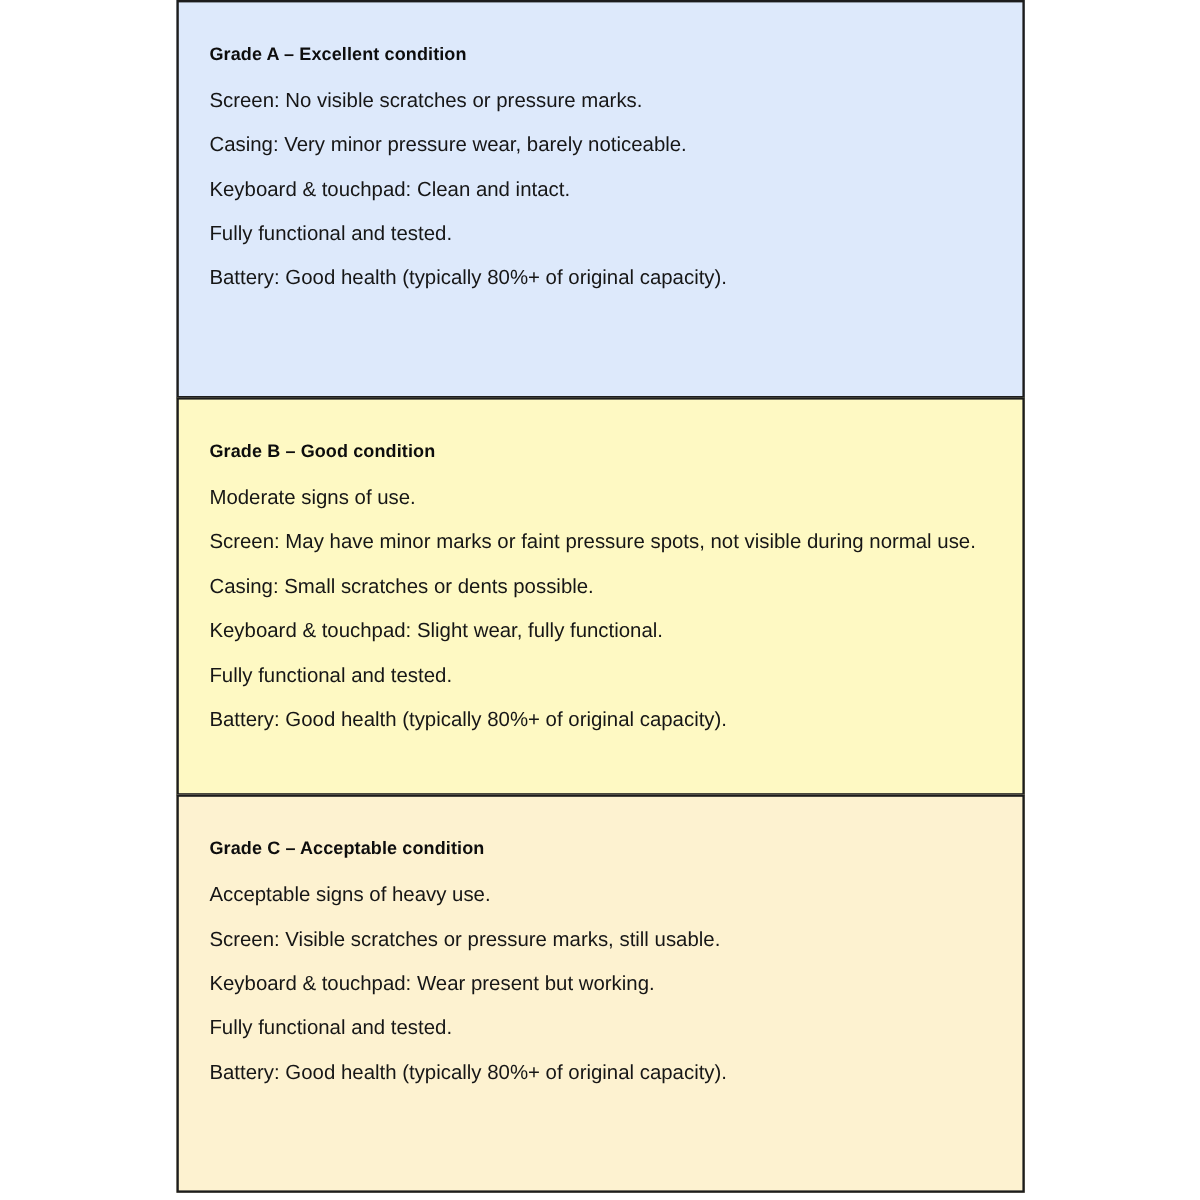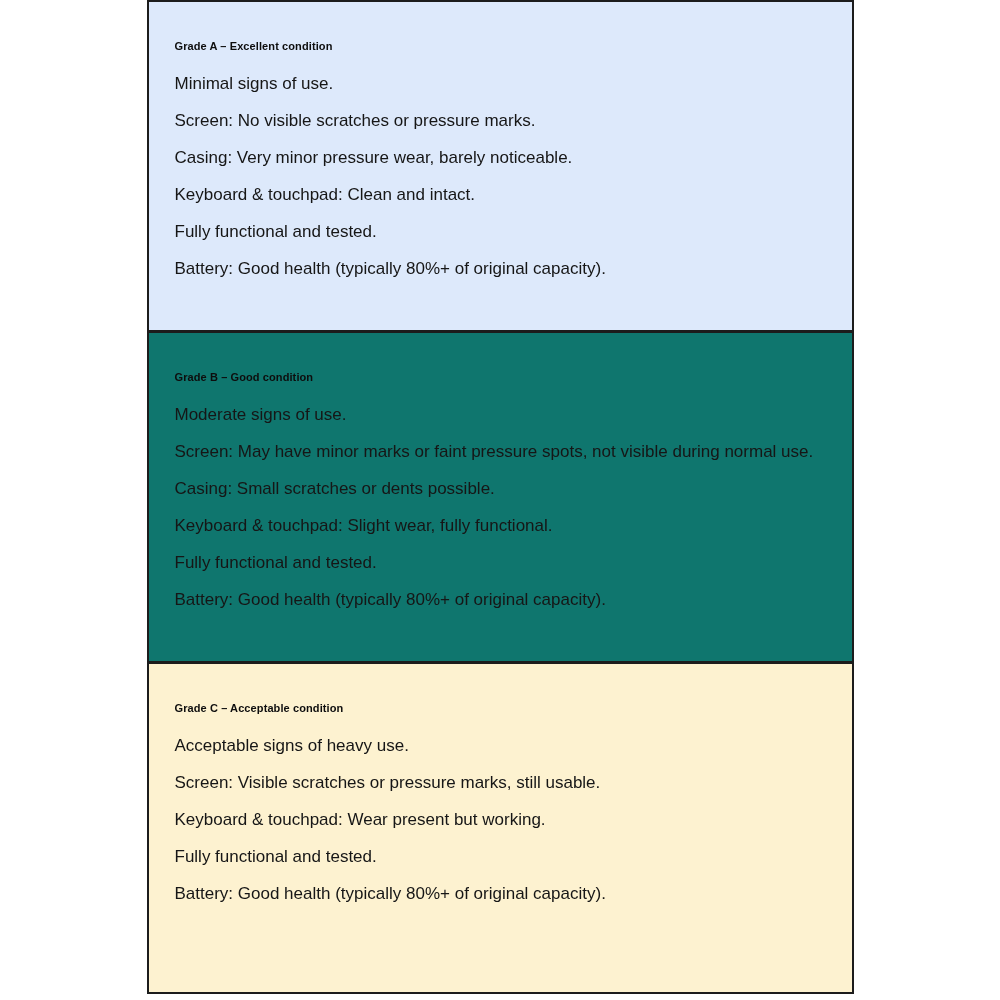--- a/index.html
+++ b/index.html
@@ -19,21 +19,21 @@
     width: 707px;
     height: 332px;
     border: 2px solid #1c1c1c;
     padding: 34px 26px 20px 26px;
     overflow: hidden;
   }
   .grade-panel + .grade-panel {
     margin-top: -1px;
   }
   .grade-title {
-    font-size: 11px;
+    font-size: 15px;
     font-weight: bold;
     color: #0d0d0d;
     margin: 0 0 3px 0;
     line-height: 20px;
     letter-spacing: 0.1px;
   }
   .grade-line {
     font-size: 17px;
     font-weight: normal;
     color: #161616;
@@ -41,29 +41,28 @@
     line-height: 19px;
   }
 </style>
 </head>
 <body>
 
 <div class="panels-wrap">
 
   <section class="grade-panel" style="background-color: rgb(221, 233, 251);">
     <h2 class="grade-title">Grade A – Excellent condition</h2>
-    <p class="grade-line">Minimal signs of use.</p>
     <p class="grade-line">Screen: No visible scratches or pressure marks.</p>
     <p class="grade-line">Casing: Very minor pressure wear, barely noticeable.</p>
     <p class="grade-line">Keyboard &amp; touchpad: Clean and intact.</p>
     <p class="grade-line">Fully functional and tested.</p>
     <p class="grade-line">Battery: Good health (typically 80%+ of original capacity).</p>
   </section>
 
-  <section class="grade-panel" style="background-color: #0f766e;">
+  <section class="grade-panel" style="background-color: #fef9c3;">
     <h2 class="grade-title">Grade B – Good condition</h2>
     <p class="grade-line">Moderate signs of use.</p>
     <p class="grade-line">Screen: May have minor marks or faint pressure spots, not visible during normal use.</p>
     <p class="grade-line">Casing: Small scratches or dents possible.</p>
     <p class="grade-line">Keyboard &amp; touchpad: Slight wear, fully functional.</p>
     <p class="grade-line">Fully functional and tested.</p>
     <p class="grade-line">Battery: Good health (typically 80%+ of original capacity).</p>
   </section>
 
   <section class="grade-panel" style="background-color: rgb(253, 242, 208);">

